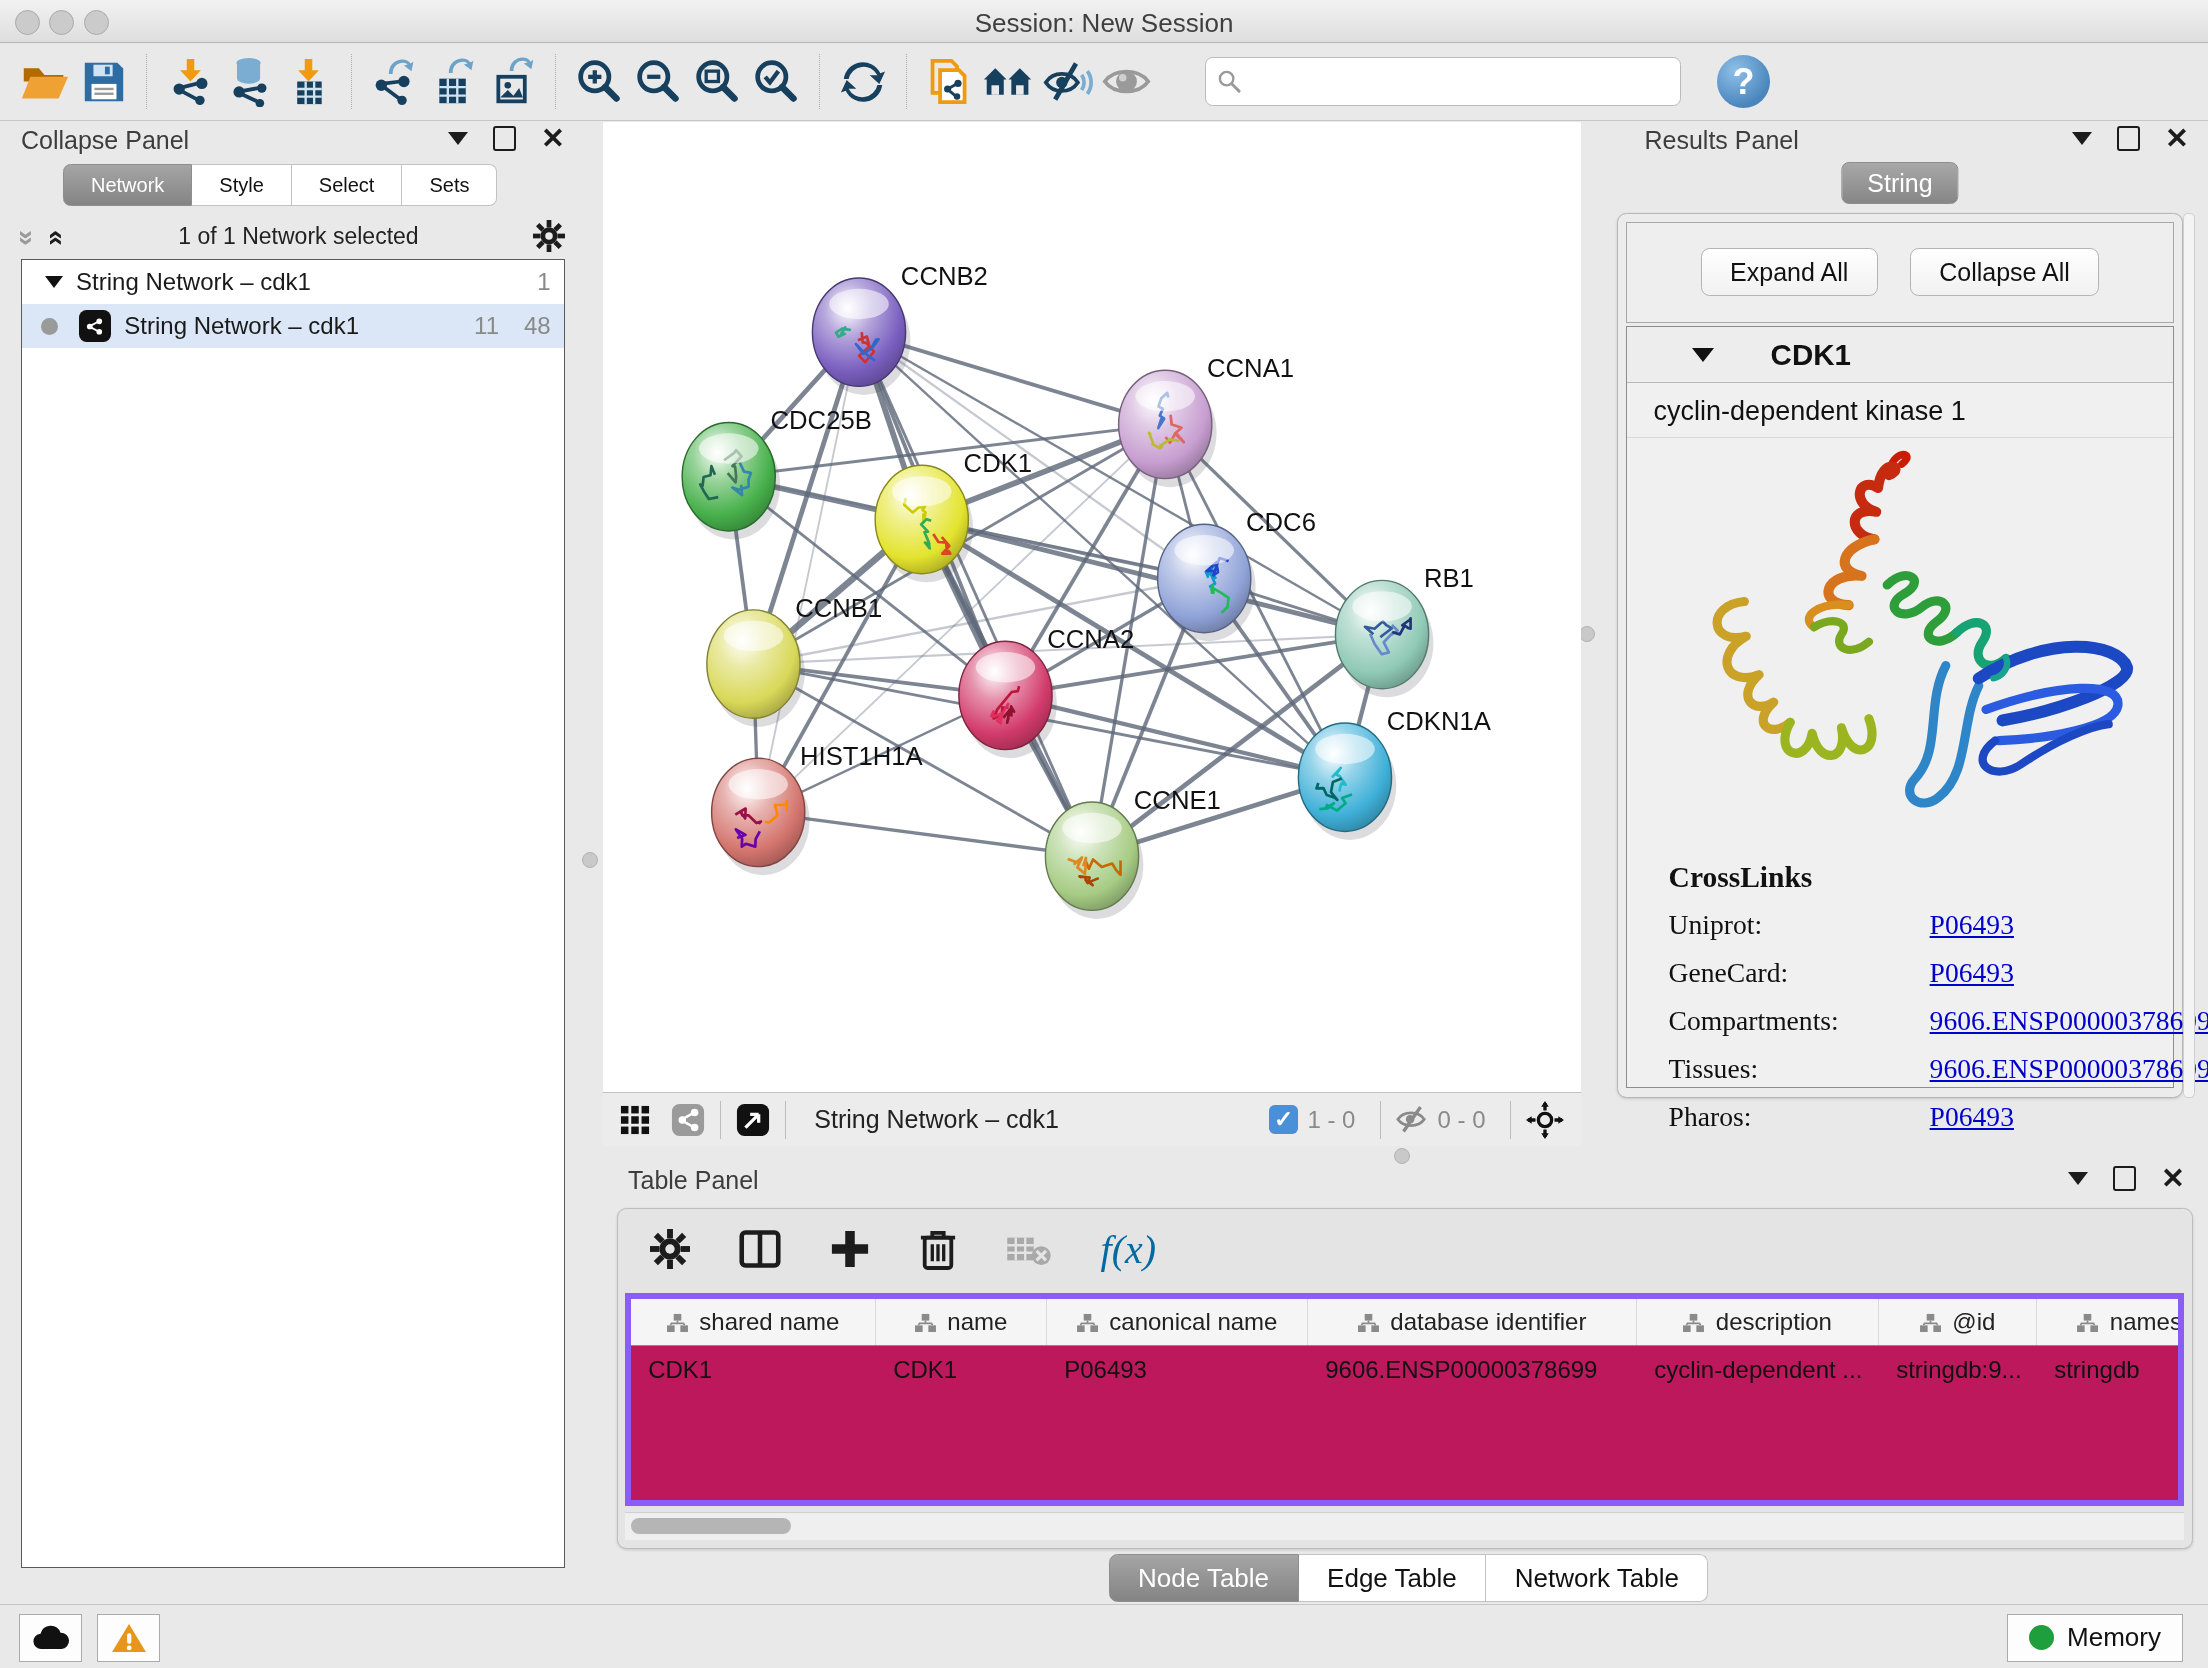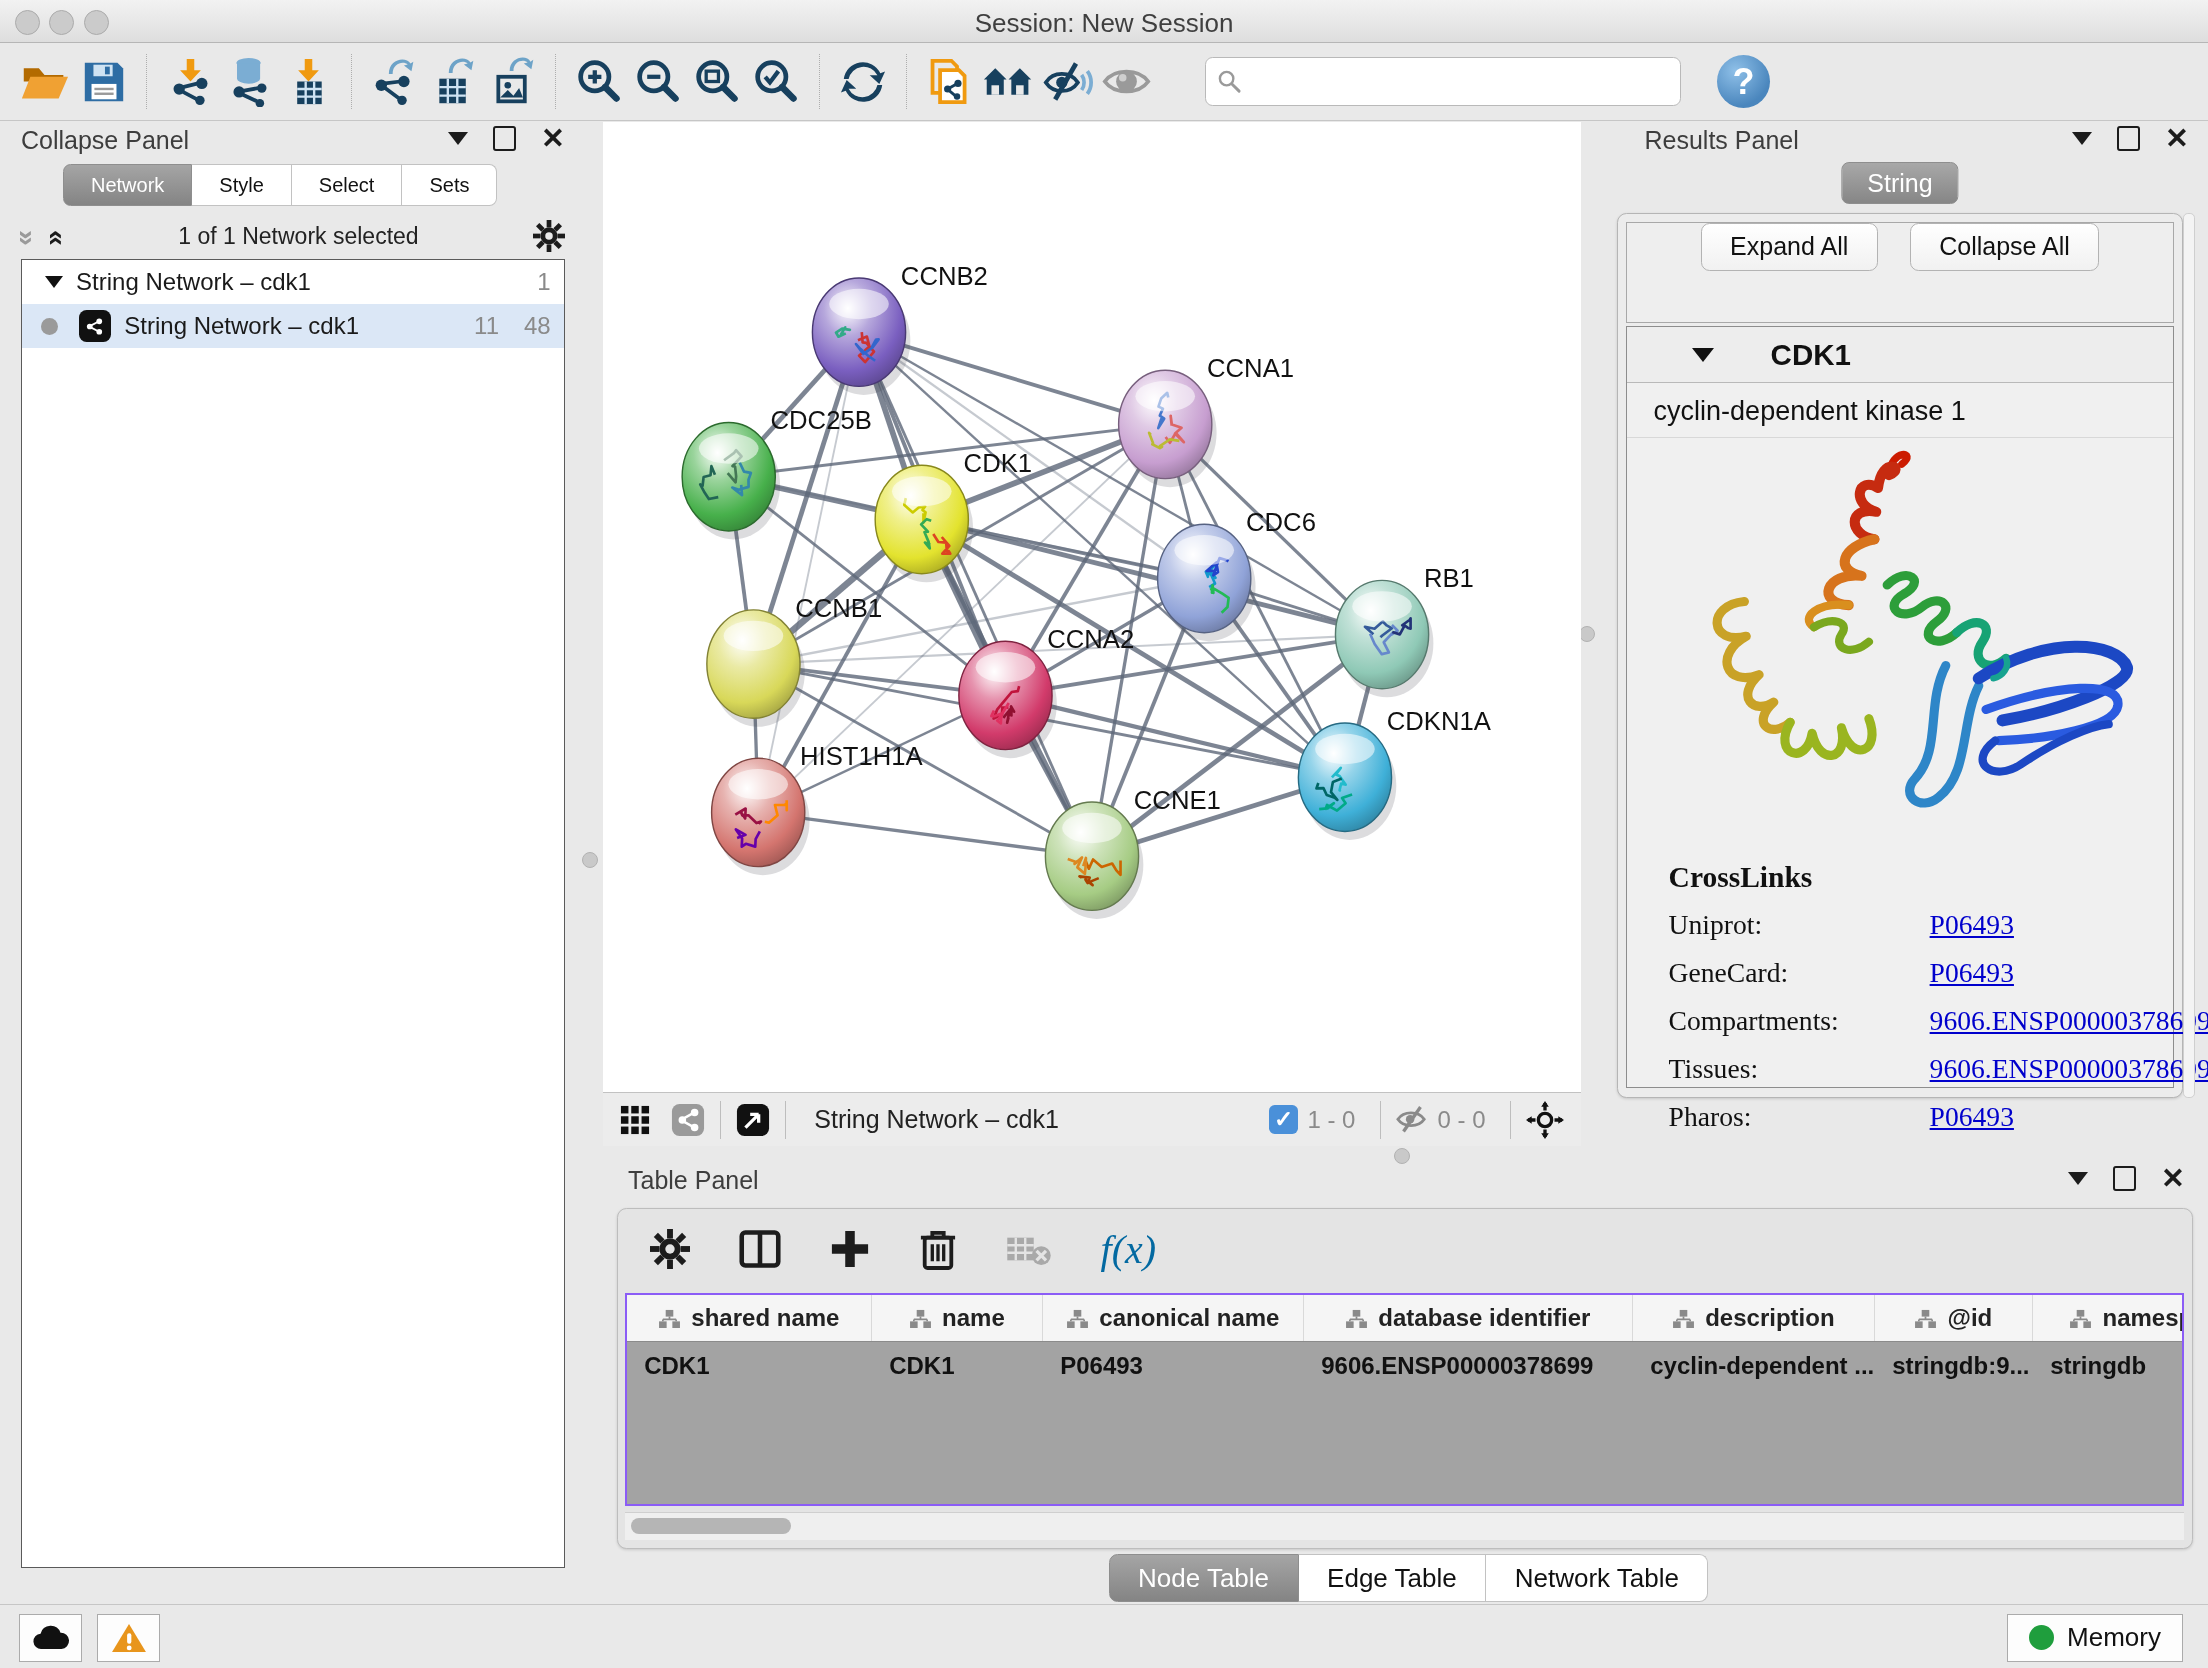--- a/index.html
+++ b/index.html
@@ -75,21 +75,21 @@
   .h-handle{position:absolute;width:14.3px;height:14.3px;border-radius:50%;background:#c9c9c9;border:1px solid #b2b2b2;}
 
   
   .results-region{position:absolute;left:1592px;top:122px;right:0;height:1024px;}
   .string-tab{position:absolute;top:40px;left:50%;transform:translateX(-50%);height:40px;padding:0 25px;
     background:linear-gradient(#a8a8a8,#868686);border:1px solid #8e8e8e;border-radius:7.6px;color:#fff;
     font-size:25px;display:flex;align-items:center;}
   .results-box{position:absolute;left:25px;right:25px;top:91px;bottom:48px;background:#ececec;
     border:1px solid #b5b5b5;border-radius:9.5px;box-shadow:0 1px 2.9px rgba(0,0,0,.15);}
   .expand-row{position:absolute;left:7.6px;right:7.6px;top:7.6px;height:99px;background:#eee;
-    border:1.9px solid #a8a8a8;display:flex;justify-content:center;gap:32px;}
+    border:1.9px solid #a8a8a8;display:flex;align-items:center;justify-content:center;gap:32px;}
   .rp-btn{height:46px;padding:0 28.5px;background:linear-gradient(#ffffff,#f1f1f1);border:1px solid #b3b3b3;
     border-radius:8.6px;font-size:25px;display:flex;align-items:center;color:#111;}
   .node-card{position:absolute;left:7.6px;right:7.6px;top:112px;bottom:9.5px;background:#f0f0f0;border:1.9px solid #8d8d8d;}
   .nc-header{height:55px;display:flex;align-items:center;border-bottom:1.9px solid #b9b9b9;background:#ededed;}
   .nc-tri{width:0;height:0;border-left:11.4px solid transparent;border-right:11.4px solid transparent;
     border-top:14.3px solid #111;margin:0 57px 0 65px;}
   .nc-title{font-size:29.5px;font-weight:bold;color:#111;}
   .nc-desc{padding:13.3px 0 9.5px 27px;font-size:27px;color:#111;border-bottom:1px solid #d8d8d8;}
   .nc-structure{display:block;margin:7.6px auto 0 auto;}
   .xlinks{padding:5.7px 0 0 42px;font-family:"Liberation Serif",serif;}
@@ -98,21 +98,21 @@
   .xl-label{color:#111;}
   .xl-link{color:#0000cc;text-decoration:underline;}
   .rp-scrollbar{position:absolute;right:13.3px;top:91px;bottom:48px;width:9.5px;background:#f4f4f4;
     border:1px solid #cfcfcf;border-radius:4.8px;}
 
   
   .table-region{position:absolute;left:609px;top:1162px;right:0;height:443px;}
   .tp-box{position:absolute;left:7.6px;right:15px;top:46px;height:339px;background:#e4e4e4;
     border:1px solid #bdbdbd;border-radius:9.5px;box-shadow:0 1px 2.9px rgba(0,0,0,.15);}
   .tp-toolbar{height:80px;display:flex;align-items:center;gap:49px;padding-left:32px;}
-  .tp-table{position:absolute;left:7.6px;right:7.6px;top:84px;bottom:42px;background:#a3a3a3;border:2px solid #8b5cf6;overflow:hidden;font-weight:bold;}
+  .tp-table{position:absolute;left:7.6px;right:7.6px;top:84px;bottom:42px;background:#be185d;border:6px solid #8b5cf6;overflow:hidden;}
   .tp-thead{display:flex;height:46px;background:#f5f5f5;border-bottom:1.9px solid #8b8b8b;}
   .th-cell{display:flex;align-items:center;justify-content:center;gap:11.4px;font-size:24px;color:#222;
     border-right:1px solid #d9d9d9;box-sizing:border-box;overflow:hidden;white-space:nowrap;flex:0 0 auto;}
   .tp-row{display:flex;height:48px;}
   .td-cell{display:flex;align-items:center;font-size:24px;color:#111;padding-left:17px;
     box-sizing:border-box;overflow:hidden;white-space:nowrap;flex:0 0 auto;}
   .tp-hscroll{position:absolute;left:7.6px;right:7.6px;bottom:7.6px;height:27px;background:#efefef;border-top:1px solid #cfcfcf;}
   .tp-thumb{position:absolute;left:5.7px;top:4.8px;width:160px;height:16px;border-radius:8.6px;background:#b5b5b5;}
   .tp-tabs{position:absolute;left:0;right:0;bottom:1.9px;height:49px;display:flex;justify-content:center;}
   .tp-tab{height:46px;display:flex;align-items:center;padding:0 28.5px;font-size:26px;background:#fff;

